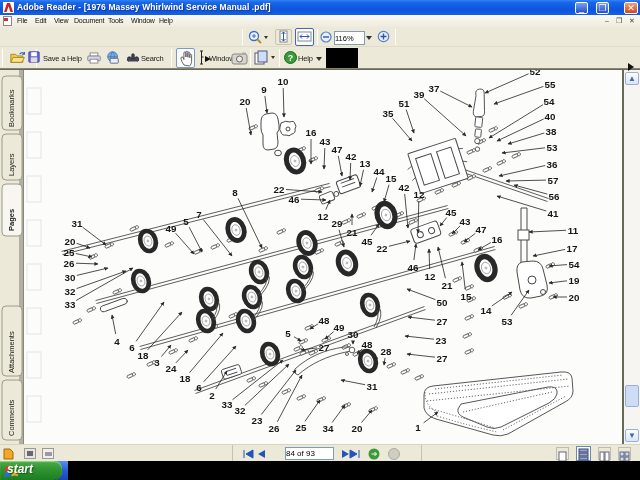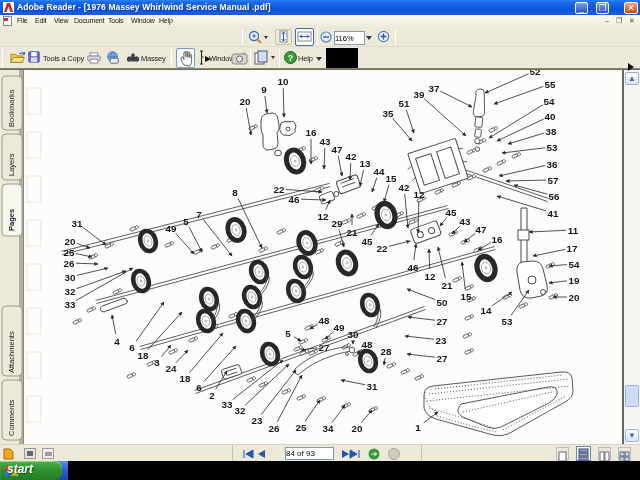--- a/index.html
+++ b/index.html
@@ -107,35 +107,35 @@
   <path d="M1,14 L1,4 h6 l2,2 h7 v8 z" fill="#f5c842" stroke="#a07818"></path>
   <path d="M1,14 L4,8 h14 l-3,6 z" fill="#ffe48a" stroke="#a07818"></path>
   <path d="M12,4 a4,4 0 0 1 6,-1 m0,-2 v3 h-3" fill="none" stroke="#2a62c8" stroke-width="1.4"></path>
  </svg>
  <div class="sep" style="left:36px;top:2px;height:18px"></div>
  <svg class="abs" style="left:28px;top:4px" width="12" height="12" viewBox="0 0 15 15">
   <rect x="1" y="1" width="13" height="13" rx="1" fill="#6a6ad8" stroke="#3a3a9a"></rect>
   <rect x="4" y="1.5" width="7" height="5" fill="#fff"></rect>
       <rect x="3.5" y="8" width="8" height="6" fill="#ddd"></rect>
  </svg>
- <div class="tbtxt" style="left:43px;top:7px">Tools a Copy</div>
+ <div class="tbtxt" style="left:43px;top:7px">Save a Help</div>
  <svg class="abs" style="left:87px;top:5px" width="14" height="12" viewBox="0 0 18 15">
   <rect x="4" y="1" width="10" height="4" fill="#fff" stroke="#777"></rect>
   <rect x="1" y="5" width="16" height="6" rx="1" fill="#d8d8ee" stroke="#777"></rect>
   <rect x="4" y="9" width="10" height="5" fill="#fff" stroke="#777"></rect>
  </svg>
  <svg class="abs" style="left:106px;top:4px" width="14" height="13" viewBox="0 0 17 16">
   <circle cx="8" cy="7" r="6" fill="#7ab0e8" stroke="#3a6aaa"></circle>
   <path d="M2,7 h12 M8,1 a9,9 0 0 1 0,12 M8,1 a9,9 0 0 0 0,12" fill="none" stroke="#3a6aaa" stroke-width="0.8"></path>
   <rect x="5" y="9" width="10" height="6" rx="1" fill="#e8eefc" stroke="#556"></rect>
  </svg>
  <svg class="abs" style="left:127px;top:5px" width="12" height="11" viewBox="0 0 15 14">
   <path d="M2,12 a3,3 0 1 1 4,-3 l0,-6 a2,2 0 0 1 3,0 l0,6 a3,3 0 1 1 4,3" fill="#445" stroke="#223"></path>
  </svg>
- <div class="tbtxt" style="left:141px;top:7px">Massey</div>
+ <div class="tbtxt" style="left:141px;top:7px">Search</div>
  <div class="sep" style="left:171px;top:2px;height:18px"></div>
  <div class="abs" style="left:176px;top:1px;width:19px;height:20px;background:#fdfdfa;border:1px solid #7799cc;border-radius:2px">
   <svg width="19" height="18" viewBox="0 0 19 18">
         <path d="M7,16 C5,13 4,11 4,9 c0,-1.5 2,-1.5 2.4,0 l0.5,1.5 0,-6.5 c0,-1.6 2,-1.6 2,0 l0,4 0,-4.6 c0,-1.6 2,-1.6 2,0 l0,4.8 0,-4 c0,-1.5 1.9,-1.5 1.9,0 l0,4.6 0,-2.5 c0,-1.4 1.8,-1.4 1.8,0 l0,6 c0,2 -1,3.7 -2,4.7 z" fill="#fff" stroke="#555" stroke-width="0.9"></path>
       </svg>
  </div>
  <svg class="abs" style="left:196px;top:3px" width="16" height="16" viewBox="0 0 16 16">
   <path d="M4,1 h3 m-1.5,0 v13 m-1.5,0 h3 M5.5,7 h2" stroke="#222" fill="none"></path>
   <path d="M9,6 l6,3 -6,3 z" fill="#111"></path>
  </svg>

